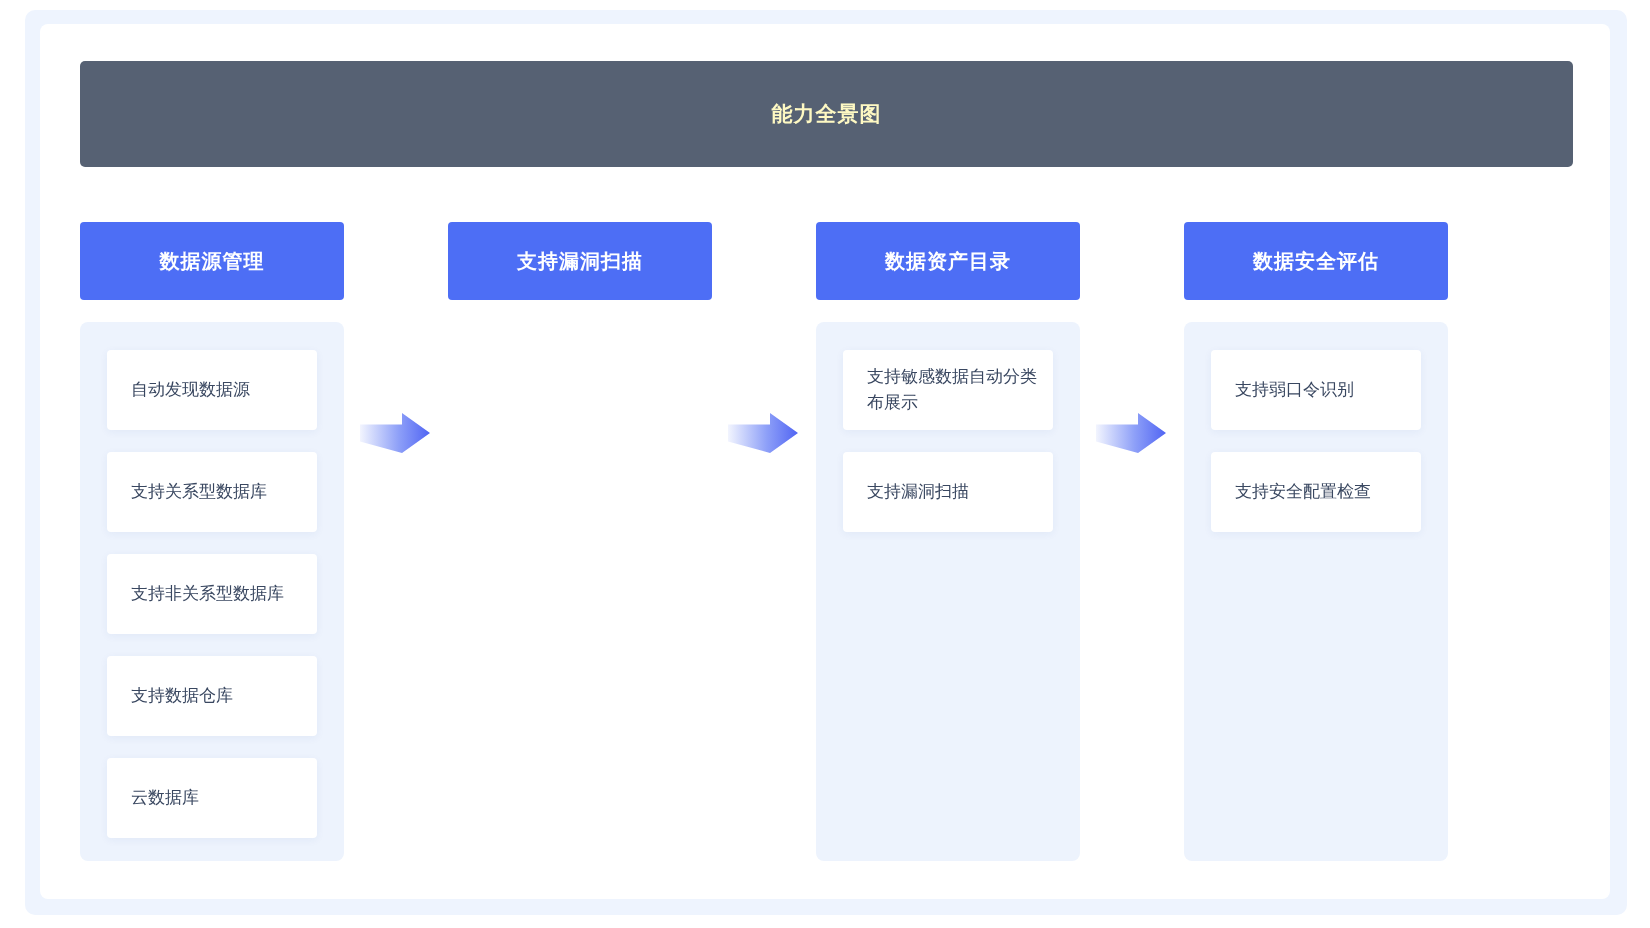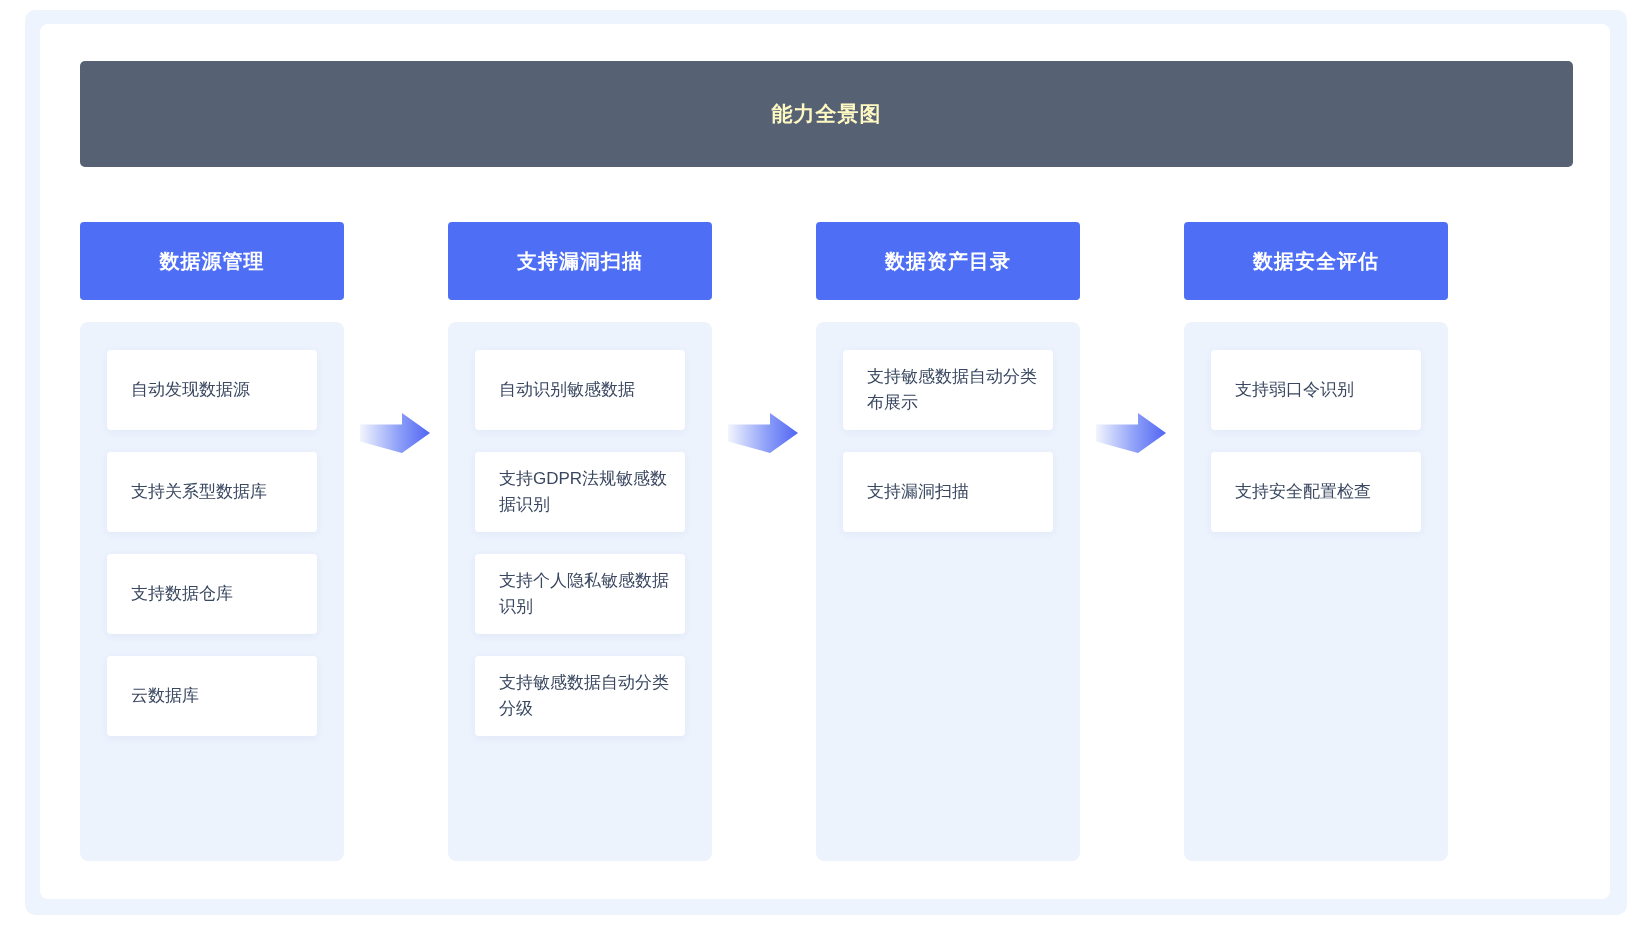--- a/index.html
+++ b/index.html
@@ -114,41 +114,33 @@
 
 <div class="columns-row">
 
   <div class="column">
     <div class="col-header">
       <span>数据源管理</span>
     </div>
     <div class="col-body">
       <div class="card">自动发现数据源</div>
       <div class="card">支持关系型数据库</div>
+      <div class="card">支持非关系型数据库</div>
       <div class="card">支持数据仓库</div>
       <div class="card">云数据库</div>
     </div>
   </div>
 
   <div class="gap-cell">
     <div class="arrow"></div>
   </div>
 
   <div class="column">
     <div class="col-header">
       <span>支持漏洞扫描</span>
-    </div>
-    <div class="col-body">
-      <div class="card">自动识别敏感数据</div>
-      <div class="card">支持GDPR法规敏感数
-据识别</div>
-      <div class="card">支持个人隐私敏感数据
-识别</div>
-      <div class="card">支持敏感数据自动分类
-分级</div>
     </div>
   </div>
 
   <div class="gap-cell">
     <div class="arrow"></div>
   </div>
 
   <div class="column">
     <div class="col-header">
       <span>数据资产目录</span>

